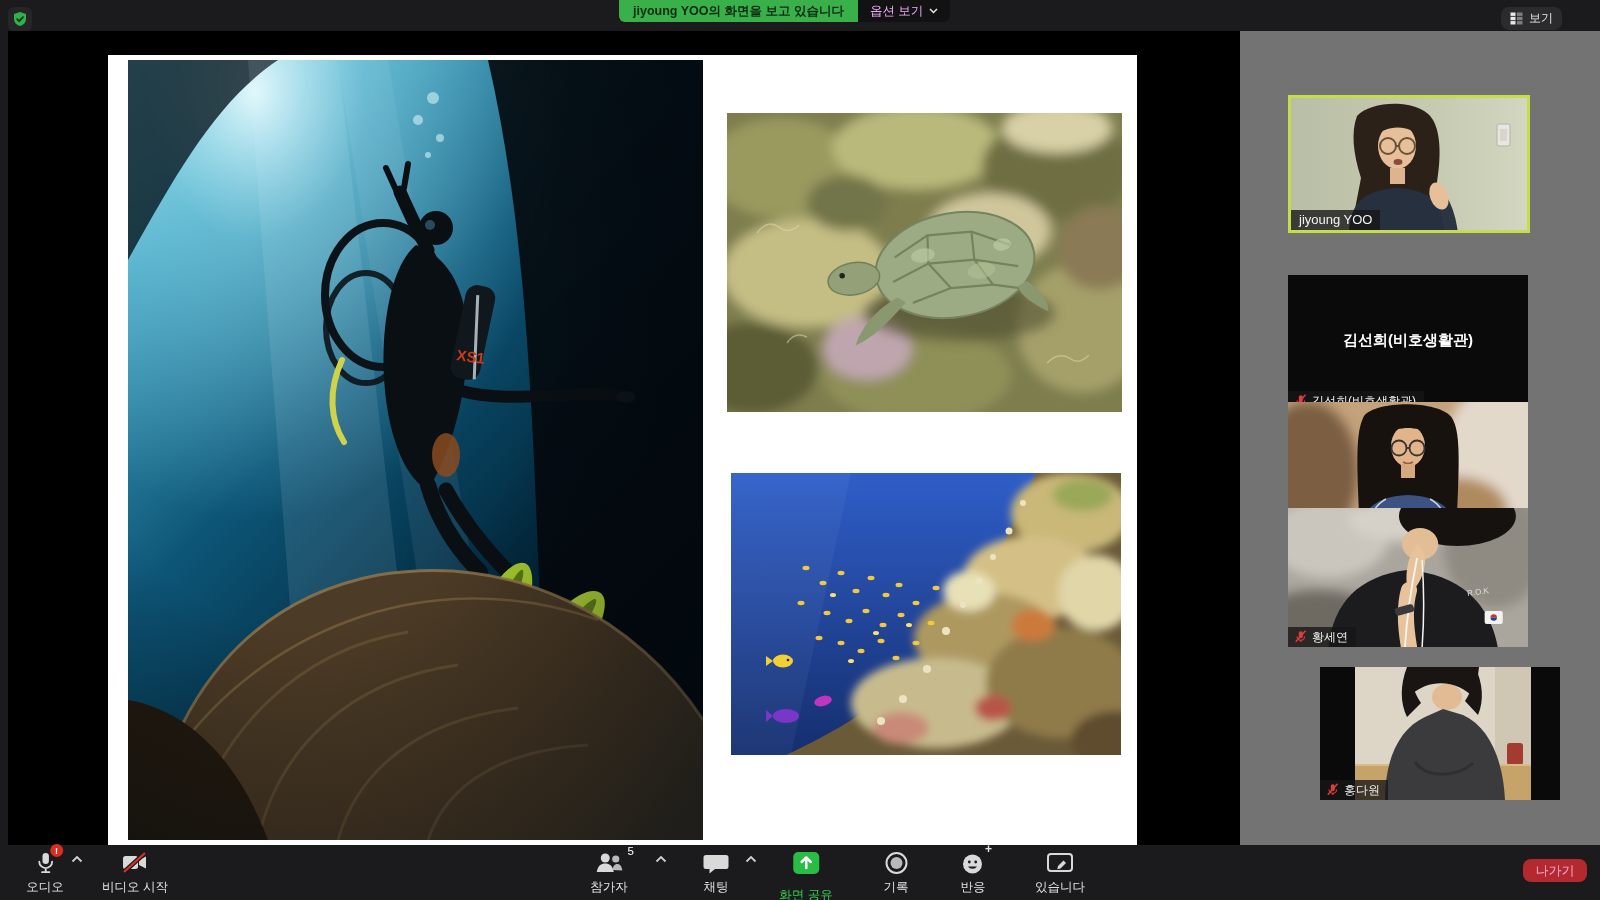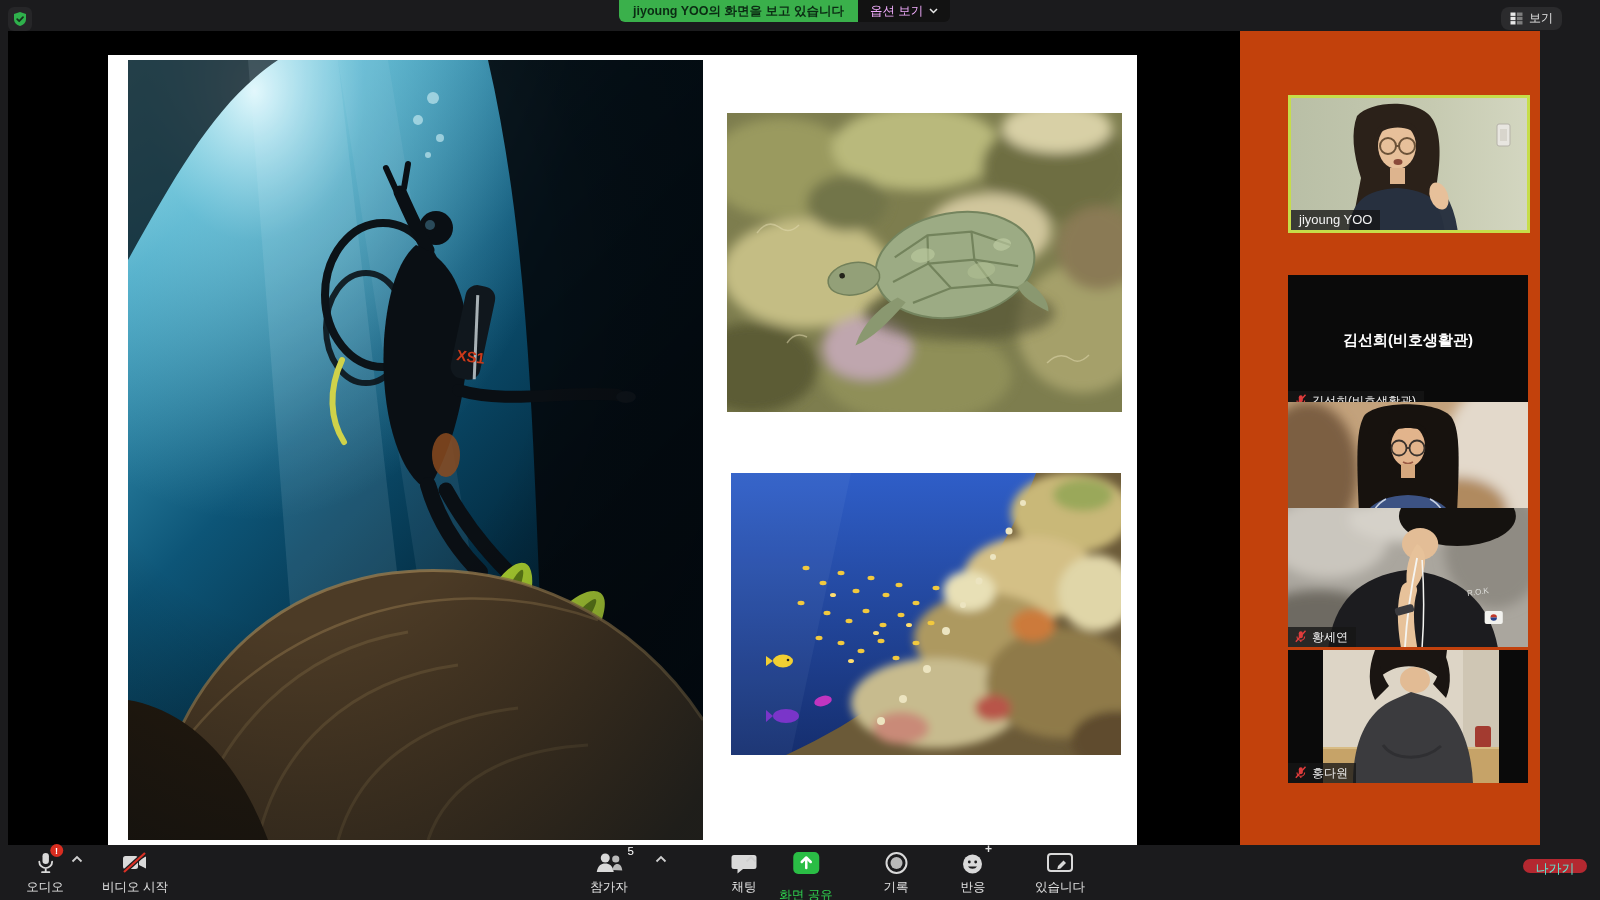--- a/index.html
+++ b/index.html
@@ -21,21 +21,21 @@
   .slide{position:absolute;left:100px;top:24px;width:1029px;height:790px;background:#ffffff;overflow:hidden;}
   .photo{position:absolute;display:block;}
   .photo svg{display:block;width:100%;height:100%;}
   .ph-diver{left:20px;top:5px;width:575px;height:780px;}
   .ph-turtle{left:619px;top:58px;width:395px;height:299px;}
   .ph-reef{left:623px;top:418px;width:390px;height:282px;}
   
   .divider{position:absolute;left:1244px;top:425px;width:10px;height:37px;display:flex;gap:3px;cursor:col-resize;}
   .divider span{display:block;width:2px;height:37px;background:#a0a0a0;}
   
-  .panel{position:absolute;left:1240px;top:31px;width:300px;height:814px;background:#c2410c;}
+  .panel{position:absolute;left:1240px;top:31px;width:360px;height:814px;background:#737373;}
   .tile{position:absolute;left:48px;width:240px;background:#0a0a0a;overflow:hidden;cursor:pointer;}
   .tile svg.vid{display:block;width:100%;height:100%;}
   .tile-label{position:absolute;left:0;bottom:0;display:flex;align-items:center;gap:5px;
               background:rgba(22,22,22,.78);color:#f2f2f2;font-size:12px;line-height:1;
               padding:3px 8px 4px 6px;max-width:95%;white-space:nowrap;}
   .tile-label.noicon{padding-left:8px;font-size:13px;}
   .tile-active{border:3px solid #c6dd4a;}
   .tile-center-name{position:absolute;left:0;right:0;top:56px;text-align:center;color:#fff;
                     font-weight:bold;font-size:15px;}
   .vid5wrap{position:absolute;left:35px;top:0;width:176px;height:133px;}
@@ -45,22 +45,22 @@
            align-items:center;gap:4px;cursor:pointer;color:#e2e2e2;}
   .tb-icon{height:26px;display:flex;align-items:flex-end;justify-content:center;position:relative;}
   .tb-label{font-size:12.5px;color:#e2e2e2;white-space:nowrap;text-align:right;}
   .tb-label.green{color:#2fd14f;}
   .tb-chevron{position:absolute;top:10px;transform:translateX(-50%);cursor:pointer;}
   .badge-excl{position:absolute;right:-7px;top:-5px;width:13px;height:13px;border-radius:50%;
               background:#d92d20;color:#fff;font-size:9px;font-weight:bold;display:flex;
               align-items:center;justify-content:center;}
   .pcount{position:absolute;right:-10px;top:-4px;color:#fff;font-size:11.5px;}
   .plus{position:absolute;right:-7px;top:-7px;color:#e2e2e2;font-size:12px;font-weight:bold;}
-  .leave-btn{position:absolute;left:1523px;top:14px;width:64px;height:14px;background:#b42830;
-             border:none;border-radius:8px;color:#5eead4;font-size:13px;cursor:pointer;
+  .leave-btn{position:absolute;left:1523px;top:14px;width:64px;height:23px;background:#b42830;
+             border:none;border-radius:8px;color:#f9a8d4;font-size:13px;cursor:pointer;
              font-family:"Liberation Sans",sans-serif;}
 </style>
 </head>
 <body>
 
 <div class="screen">
 
   <div class="topbar">
     <div class="security-btn">
       <svg width="16" height="16" viewBox="0 0 16 16">
@@ -419,21 +419,21 @@
       <div class="tile-label">
         <svg width="13" height="13" viewBox="0 0 13 13">
           <rect x="4.8" y="1.2" width="4" height="7" rx="2" fill="#e03c3c"></rect>
           <path d="M3 6.5 a3.8 3.8 0 0 0 7.6 0 M6.8 10.3 V12" fill="none" stroke="#e03c3c" stroke-width="1.2"></path>
           <line x1="1.8" y1="11.8" x2="11.5" y2="0.8" stroke="#e03c3c" stroke-width="1.4"></line>
         </svg>
         <span>황세연</span>
       </div>
     </div>
 
-    <div class="tile" style="top:619px;height:133px;">
+    <div class="tile" style="top:636px;height:133px;margin-left:32px;">
       <div class="vid5wrap">
         <svg viewBox="0 0 176 133" preserveAspectRatio="none" style="width:100%;height:100%;display:block;">
           <rect width="176" height="133" fill="#ddd5c6"></rect>
           <rect x="140" width="36" height="133" fill="#cfc6b4"></rect>
           <rect x="152" y="76" width="16" height="22" rx="3" fill="#a33b30"></rect>
           <path d="M0 98 L176 98 L176 133 L0 133 Z" fill="#c6a368"></path>
           <line x1="0" y1="98" x2="176" y2="98" stroke="#d8bc84" stroke-width="2"></line>
           <ellipse cx="92" cy="30" rx="15" ry="13" fill="#e2bb94"></ellipse>
           <path d="M52 0 L124 0 L120 32 C104 14 76 10 56 28 Z" fill="#1a1512"></path>
           <path d="M52 0 C45 18 45 36 52 50 L66 36 C58 24 55 12 56 0 Z" fill="#1a1512"></path>
@@ -490,21 +490,21 @@
           <path d="M18 19 C19 14.5 21 13 23 13 C25.5 13 27.5 15 28 19.5 Z" fill="#b9b9b9"></path>
         </svg>
         <span class="pcount">5</span>
       </div>
       <span class="tb-label">참가자</span>
     </div>
     <svg class="tb-chevron" style="left:661px;" width="12" height="8" viewBox="0 0 12 8">
       <polyline points="1.5,6.5 6,2 10.5,6.5" fill="none" stroke="#cfcfcf" stroke-width="1.8"></polyline>
     </svg>
 
-    <div class="tb-item" style="left:744px;">
+    <div class="tb-item" style="left:716px;">
       <div class="tb-icon">
         <svg width="26" height="24" viewBox="0 0 26 24">
           <path d="M3 4 h20 a2.5 2.5 0 0 1 2.5 2.5 v9 a2.5 2.5 0 0 1 -2.5 2.5 h-11 l-5.5 4.5 v-4.5 h-3.5 a2.5 2.5 0 0 1 -2.5 -2.5 v-9 A2.5 2.5 0 0 1 3 4 Z" fill="#d9d9d9"></path>
         </svg>
       </div>
       <span class="tb-label">채팅</span>
     </div>
     <svg class="tb-chevron" style="left:751px;" width="12" height="8" viewBox="0 0 12 8">
       <polyline points="1.5,6.5 6,2 10.5,6.5" fill="none" stroke="#cfcfcf" stroke-width="1.8"></polyline>
     </svg>

